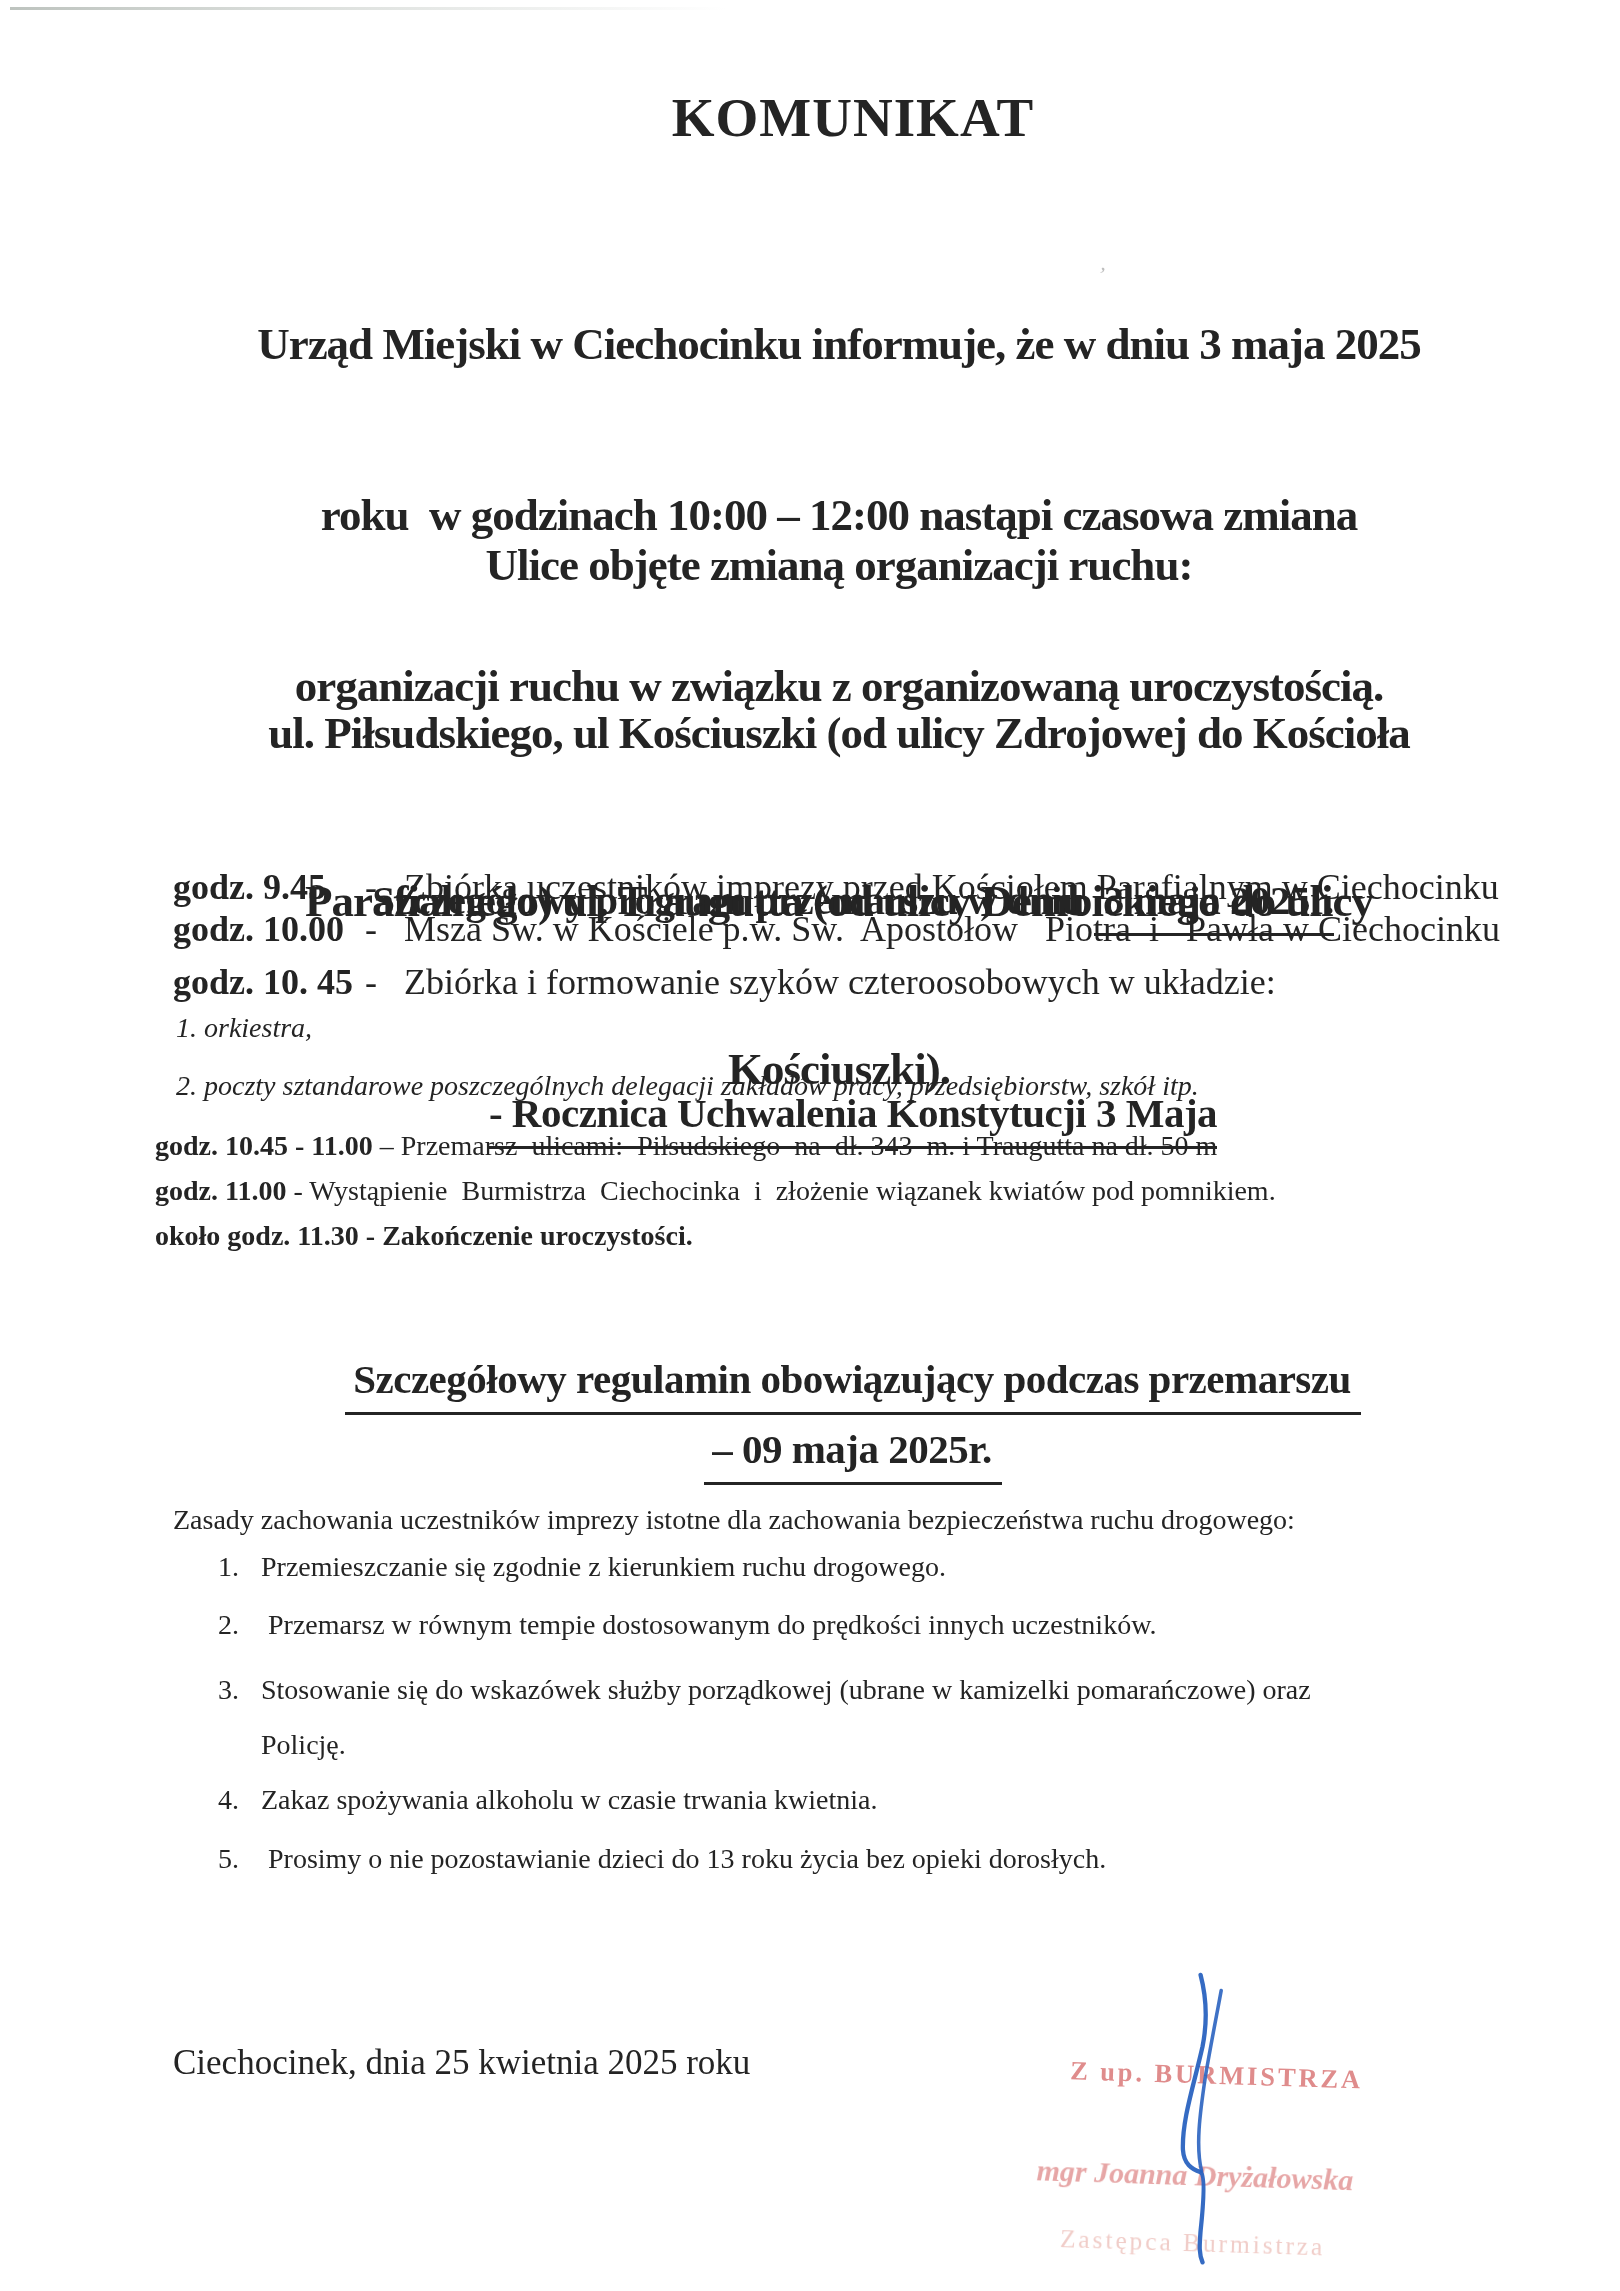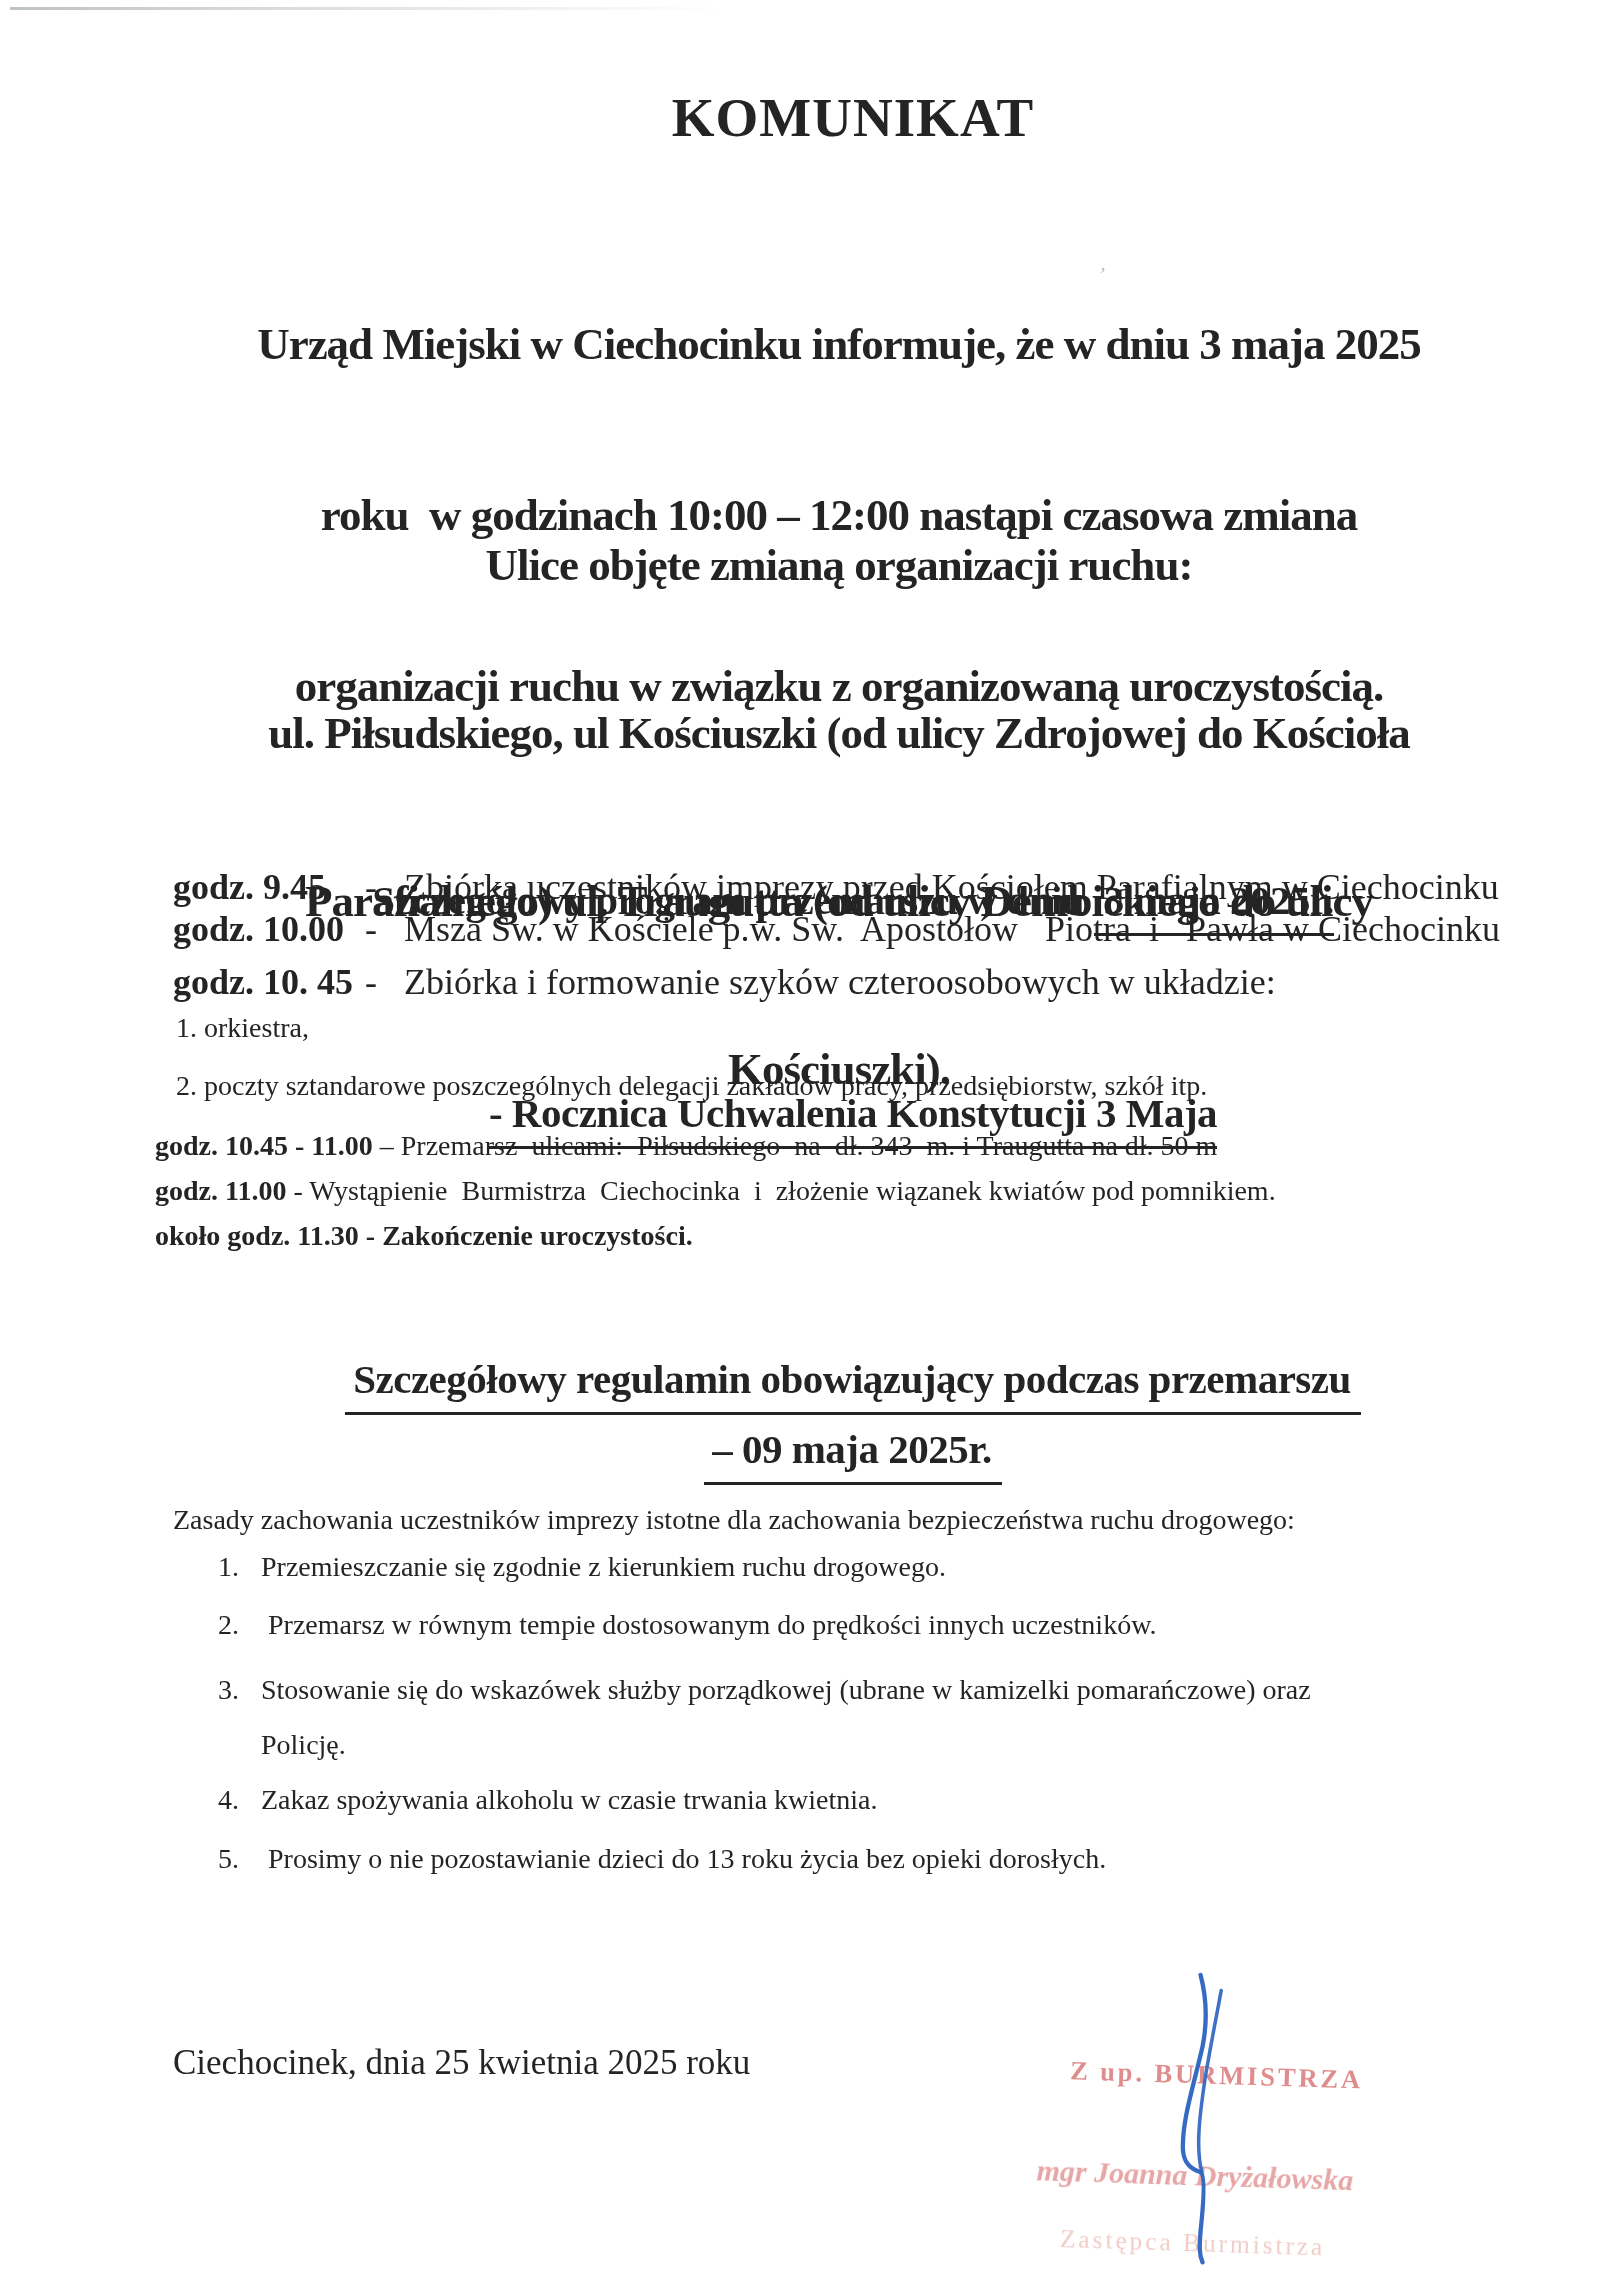--- a/index.html
+++ b/index.html
@@ -30,21 +30,21 @@
   .center-block{position:absolute;text-align:center;white-space:pre-wrap;}
   .intro{top:202px;left:29px;width:1620px;font-size:45px;font-weight:bold;line-height:57px;letter-spacing:-1px;}
   .streets{top:425px;left:29px;width:1620px;font-size:45px;font-weight:bold;line-height:56px;letter-spacing:-1px;}
   .prog-head{top:723px;left:43px;width:1620px;font-size:41px;font-weight:bold;line-height:71px;letter-spacing:-0.5px;}
   .u4{border-bottom:3.9px solid #242424;padding-bottom:10px;}
   .pad{padding-left:7.8px;padding-right:9.8px;}
   .prow{position:absolute;left:173px;display:flex;font-size:36px;white-space:pre-wrap;}
   .ptime{width:192px;font-weight:bold;flex:none;}
   .pdash{width:39px;flex:none;}
   .ptext{white-space:pre-wrap;}
-  .fline{position:absolute;left:176px;font-size:28px;white-space:pre-wrap;}
+  .fline{position:absolute;left:176px;font-size:28px;white-space:pre-wrap;font-style:italic;}
   .march{position:absolute;top:1123px;left:155px;width:1392px;font-size:28px;line-height:45px;}
   .reg1{top:1355px;left:43px;width:1620px;font-size:41px;font-weight:bold;letter-spacing:-0.5px;}
   .reg2{top:1425px;left:43px;width:1620px;font-size:41px;font-weight:bold;letter-spacing:-0.5px;}
   .zasady{position:absolute;top:1504px;left:173px;font-size:28px;white-space:pre-wrap;}
   .rule{position:absolute;left:218px;display:flex;font-size:28px;white-space:pre-wrap;width:1304px;}
   .rule .num{width:43px;flex:none;}
   .rule .rtext{flex:1;}
   .date-line{position:absolute;top:2043px;left:173px;font-size:35px;white-space:pre-wrap;}
   .stamp{
     position:absolute;top:2019px;left:1061px;width:353px;

